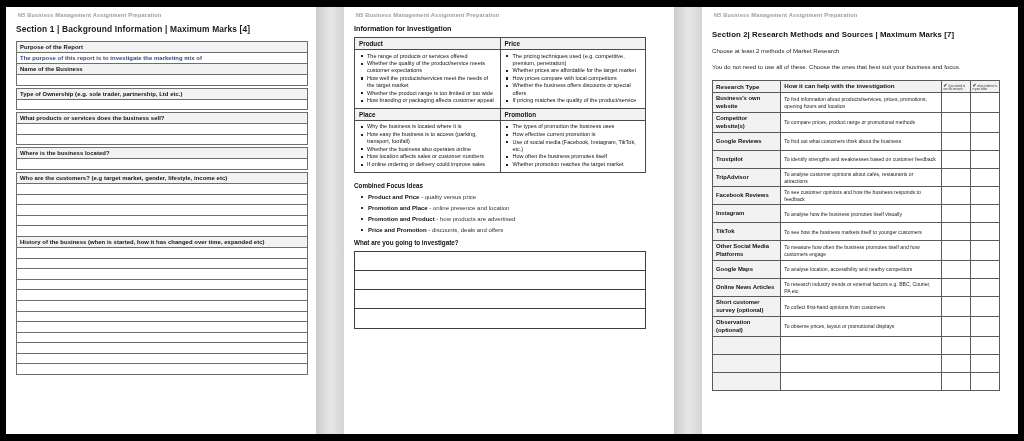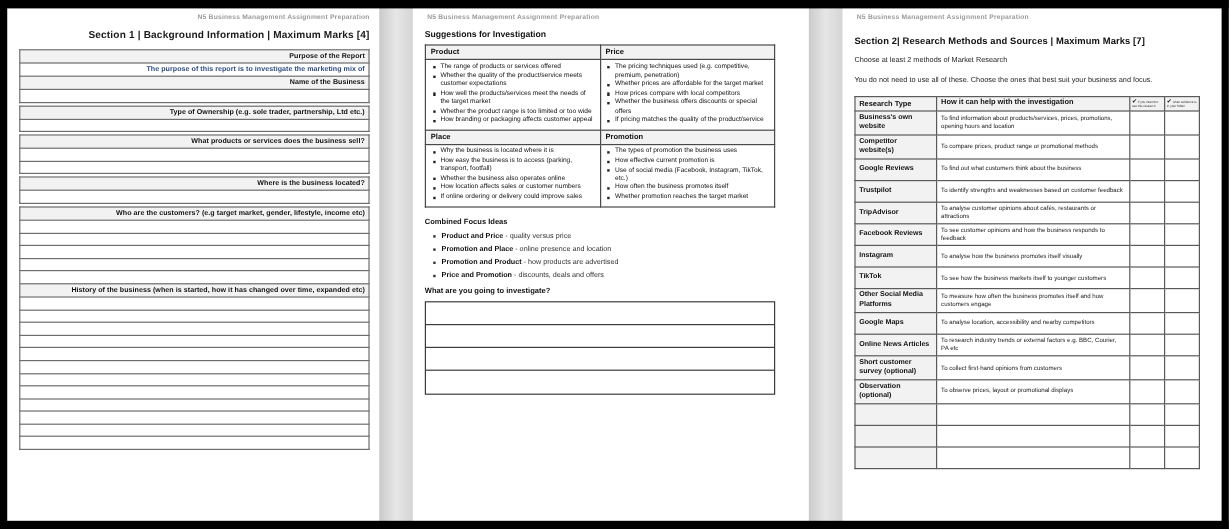--- a/index.html
+++ b/index.html
@@ -32,21 +32,21 @@
   }
   .frame-edge.left { left: 0; }
   .frame-edge.right { right: 0; }
 
   .page {
     position: relative;
     background: #ffffff;
     height: 441px;
     overflow: hidden;
   }
-  .page.p1 { width: 310px; margin-left: 6px; text-align: right; }
+  .page.p1 { width: 310px; margin-left: 6px; }
   .gutter { width: 28px; background: #d3d3d3; height: 441px; }
   .gutter.g1 { background: linear-gradient(to right,#cbcbcb,#e6e6e6,#d5d5d5); }
   .gutter.g2 { background: linear-gradient(to right,#cbcbcb,#e6e6e6,#d5d5d5); }
   .page.p2 { width: 330px; }
   .page.p3 { width: 318px; }
 
   .page-inner { padding: 8px 8px 0 8px; }
 
   .doc-header {
     font-size: 5.6px;
@@ -330,21 +330,21 @@
           </tbody>
       </table>
     </div>
   </div>
 
   <div class="gutter g1"></div>
 
   <div class="page p2">
     <div class="page-inner">
       <div class="doc-header">N5 Business Management Assignment Preparation</div>
-      <div class="sub-title">Suggestions for Investigation</div>
+      <div class="sub-title">Information for Investigation</div>
 
       <table class="mix-table">
         <tbody>
           <tr>
             <td class="mix-head">Product</td>
             <td class="mix-head">Price</td>
           </tr>
           <tr>
             <td class="mix-body">
                 <ul id="q0">

